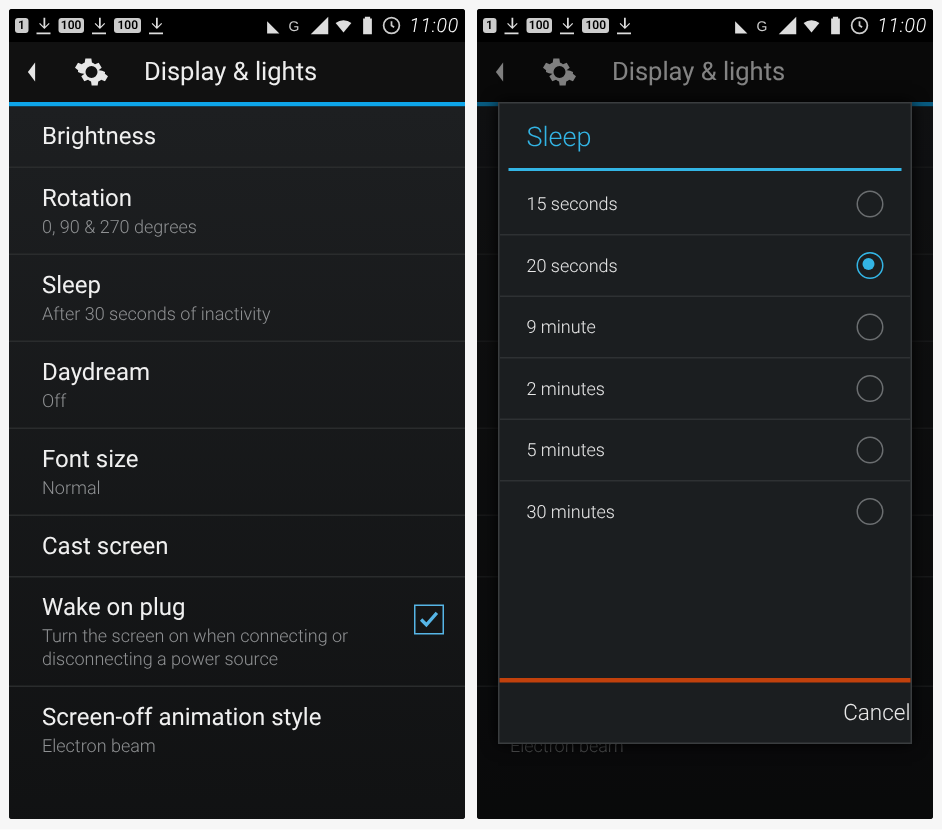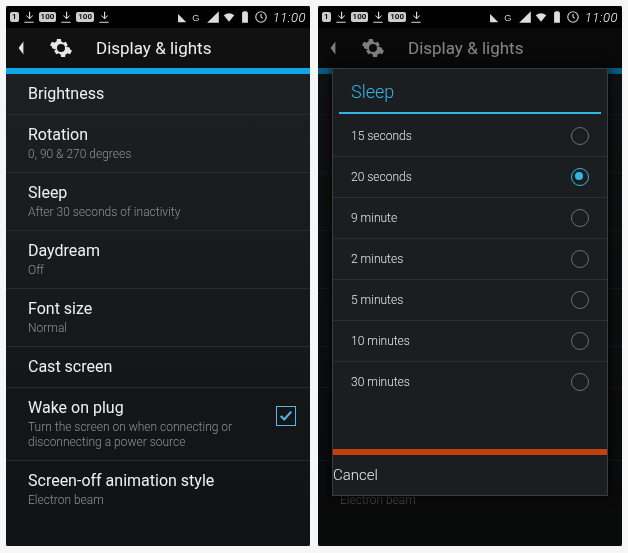--- a/index.html
+++ b/index.html
@@ -46,21 +46,21 @@
   .sb-mini { font-size:8px; background:#ccc; color:#000; border-radius:2px; padding:0 2px; line-height:10px; font-weight:600;}
 
   
   .action-bar {
     height: 40px;
     display:flex;
     align-items:center;
     gap:22px;
     padding:0 10px;
     background:#111;
-    border-bottom:6px solid #0ea5e9;
+    border-bottom:3px solid #0ea5e9;
   }
   .ab-icon { width:26px; height:26px; display:flex; align-items:center; justify-content:center; }
   .ab-icon svg { width:24px; height:24px; fill:#e6e6e6; }
   .ab-chevron { width:10px; display:flex; align-items:center; justify-content:center;}
   .ab-chevron svg { width:10px; height:16px; fill:#e6e6e6;}
   .ab-title { color:#eee; font-size:17px; font-weight:400; }
 
   
   .settings-list {
     background: linear-gradient(#1d1f21 0%, #101112 100%);
@@ -123,22 +123,22 @@
   .radio {
     width:16px; height:16px; border-radius:50%;
     border:1.5px solid #6b6e70; position:relative;
   }
   .radio.selected { border-color:#33b5e5; }
   .radio.selected::after{
     content:""; position:absolute; left:3px; top:3px;
     width:8px; height:8px; border-radius:50%; background:#33b5e5;
   }
   .dialog-footer {
-    border-top:6px solid #c2410c;
-    text-align:left;
+    border-top:3px solid #c2410c;
+    text-align:right;
     padding:11px 0;
     color:#e8e8e8;
     font-size:15px;
   }
 </style>
 </head>
 <body>
 
 <div class="stage">
 
@@ -433,24 +433,20 @@
           </div>
           <div class="dialog-option">
             <span class="opt-label">2 minutes</span>
             <span class="radio"></span>
           </div>
           <div class="dialog-option">
             <span class="opt-label">5 minutes</span>
             <span class="radio"></span>
           </div>
           <div class="dialog-option">
-            <span class="opt-label">10 minutes</span>
-            <span class="radio"></span>
-          </div>
-          <div class="dialog-option">
             <span class="opt-label">30 minutes</span>
             <span class="radio"></span>
           </div>
         </div>
       <div class="dialog-footer">Cancel</div>
     </div>
   </div>
 
 </div>
 

